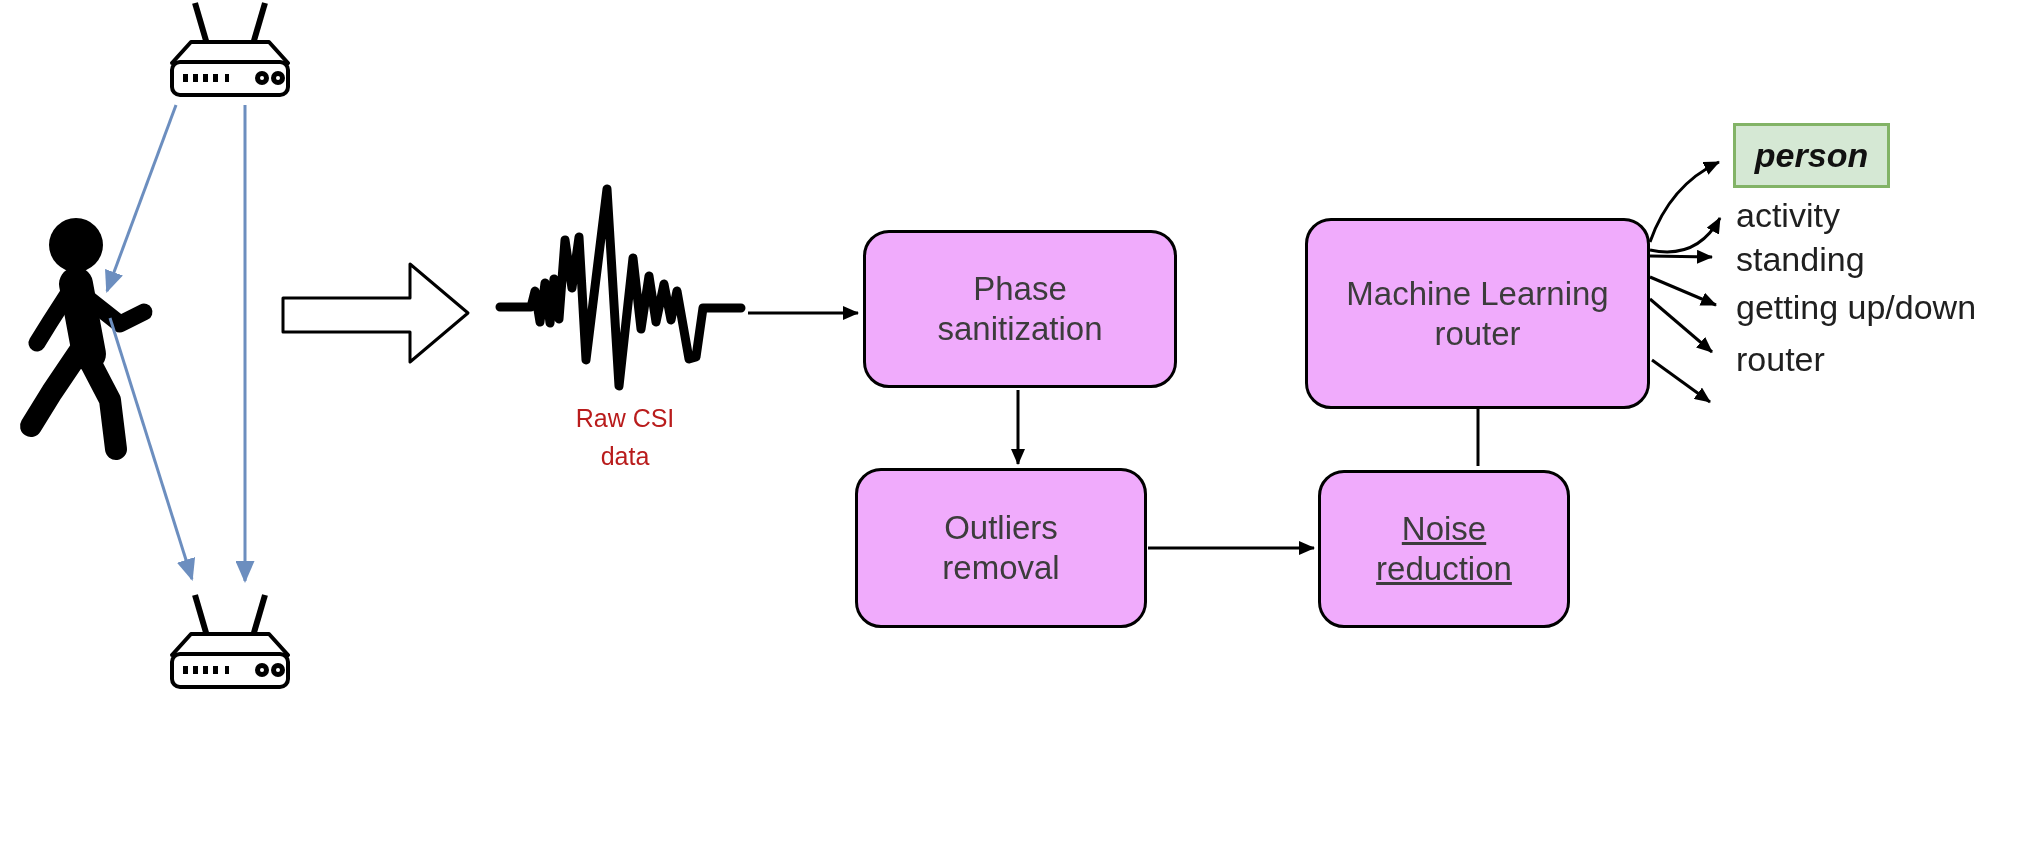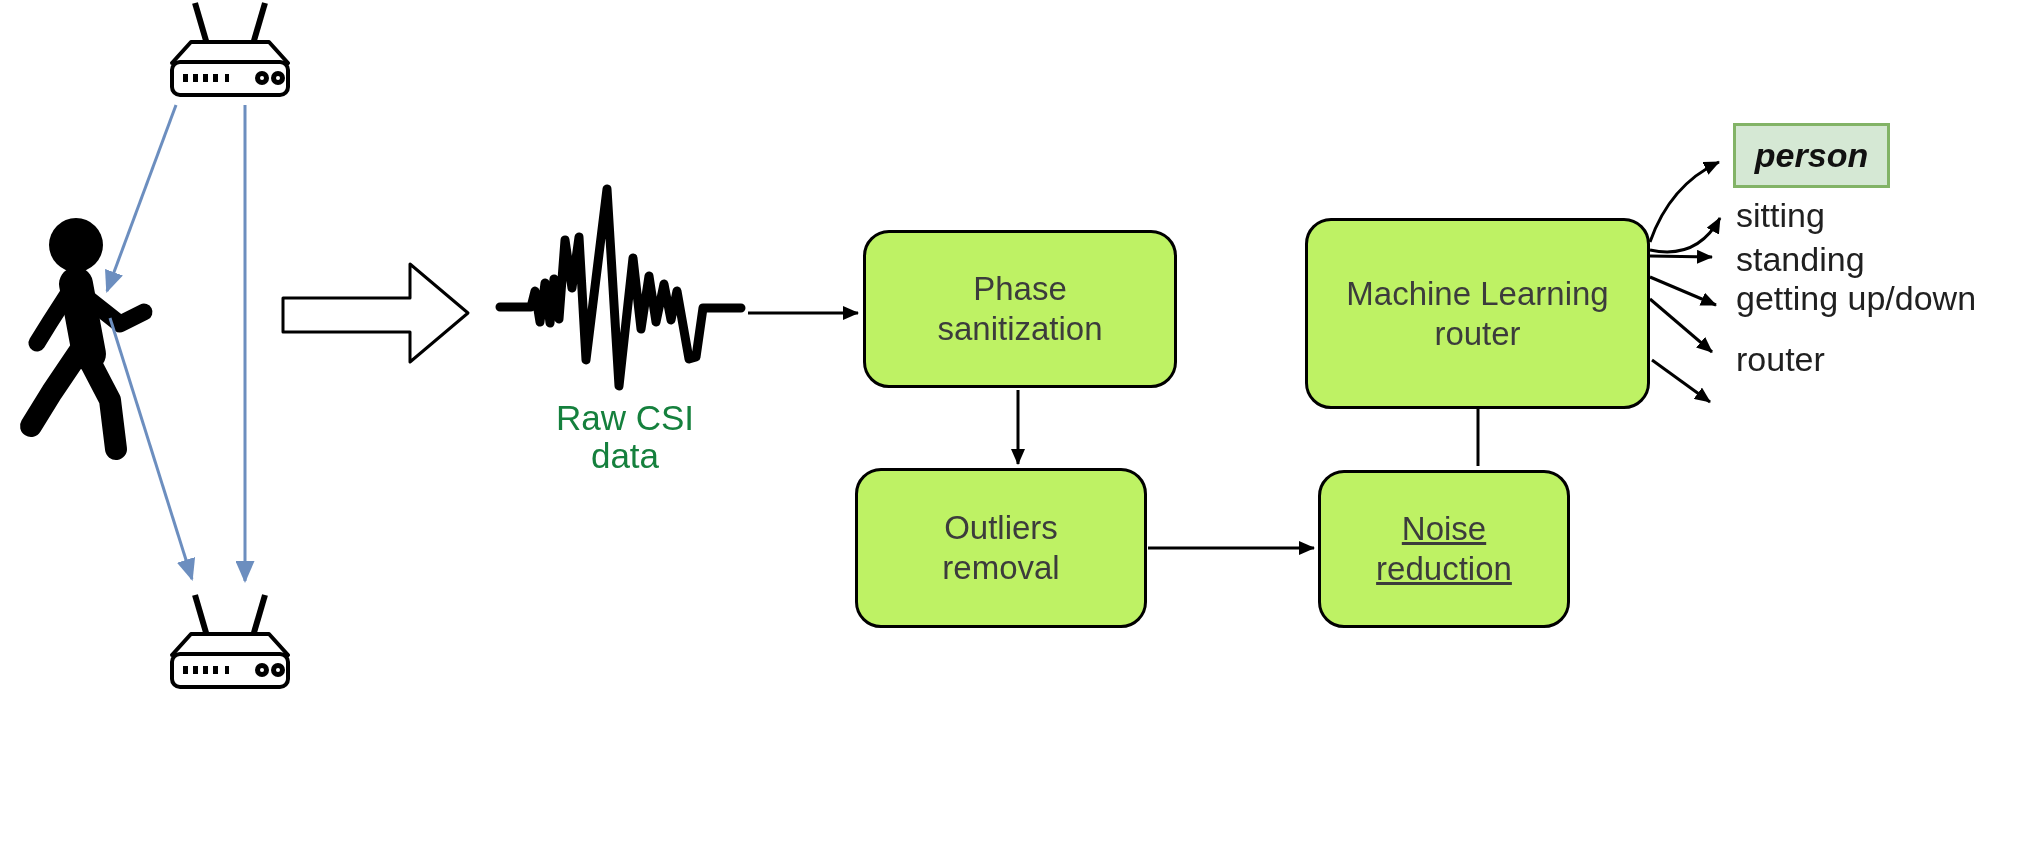--- a/index.html
+++ b/index.html
@@ -1,34 +1,34 @@
 <!DOCTYPE html>
 <html style="--highlight-fill: #d5e8d4; --highlight-border: #82b366; --link-blue: #6c8ebf; --ink: #000000;"><head>
 <meta charset="utf-8">
 <style>
   html,body{margin:0;padding:0;background:#fff;}
   #stage{position:relative;width:2044px;height:858px;background:#fff;overflow:hidden;
          font-family:"Liberation Sans",sans-serif;}
   #diagram-svg{position:absolute;left:0;top:0;}
 
   .flow-box{position:absolute;box-sizing:border-box;border:3px solid #000;border-radius:26px;
-            background:#bef264;display:flex;flex-direction:column;align-items:center;justify-content:center;
+            background:#f0abfc;display:flex;flex-direction:column;align-items:center;justify-content:center;
             font-size:33px;line-height:40px;color:#3c3c3c;text-align:center;}
   #box-phase{left:863px;top:230px;width:314px;height:158px;}
   #box-outliers{left:855px;top:468px;width:292px;height:160px;text-align:center;}
   #box-noise{left:1318px;top:470px;width:252px;height:158px;text-decoration:underline;}
   #box-ml{left:1305px;top:218px;width:345px;height:191px;}
 
   #raw-csi-label{position:absolute;left:518px;top:399px;width:214px;text-align:center;
-                 font-size:35px;line-height:38px;color:#15803d;}
+                 font-size:25px;line-height:38px;color:#b91c1c;}
 
   .activity-label{position:absolute;left:1736px;font-size:34px;line-height:40px;color:#202020;white-space:nowrap;}
   #label-sitting{top:195px;}
   #label-standing{top:239px;}
-  #label-getting{top:278px;text-align:center;}
+  #label-getting{top:287px;text-align:center;}
   #label-lying{top:339px;}
   #label-noperson{top:391px;}
 
   #label-walking{position:absolute;left:1733px;top:123px;width:157px;height:65px;box-sizing:border-box;
                  background:var(--highlight-fill,#d5e8d4);border:3px solid var(--highlight-border,#82b366);
                  display:flex;align-items:center;justify-content:center;
                  font-size:34px;font-weight:bold;font-style:italic;color:#111;}
 
   #caption{position:absolute;left:0;top:745px;width:1912px;text-align:center;
            font-family:"Liberation Serif",serif;font-size:45px;line-height:55px;color:#000;}
@@ -126,19 +126,19 @@
     <div>reduction</div>
   </div>
   <div class="flow-box" id="box-ml">
     <div>Machine Learning</div>
     <div>router</div>
   </div>
 
   <div id="label-walking">
     <span>person</span>
   </div>
-  <div class="activity-label" id="label-sitting">sitting</div>
+  <div class="activity-label" id="label-sitting">activity</div>
   <div class="activity-label" id="label-standing">standing</div>
   <div class="activity-label" id="label-getting">getting up/down</div>
   <div class="activity-label" id="label-lying">router</div>
 
 
 </div>
 
 </body></html>

